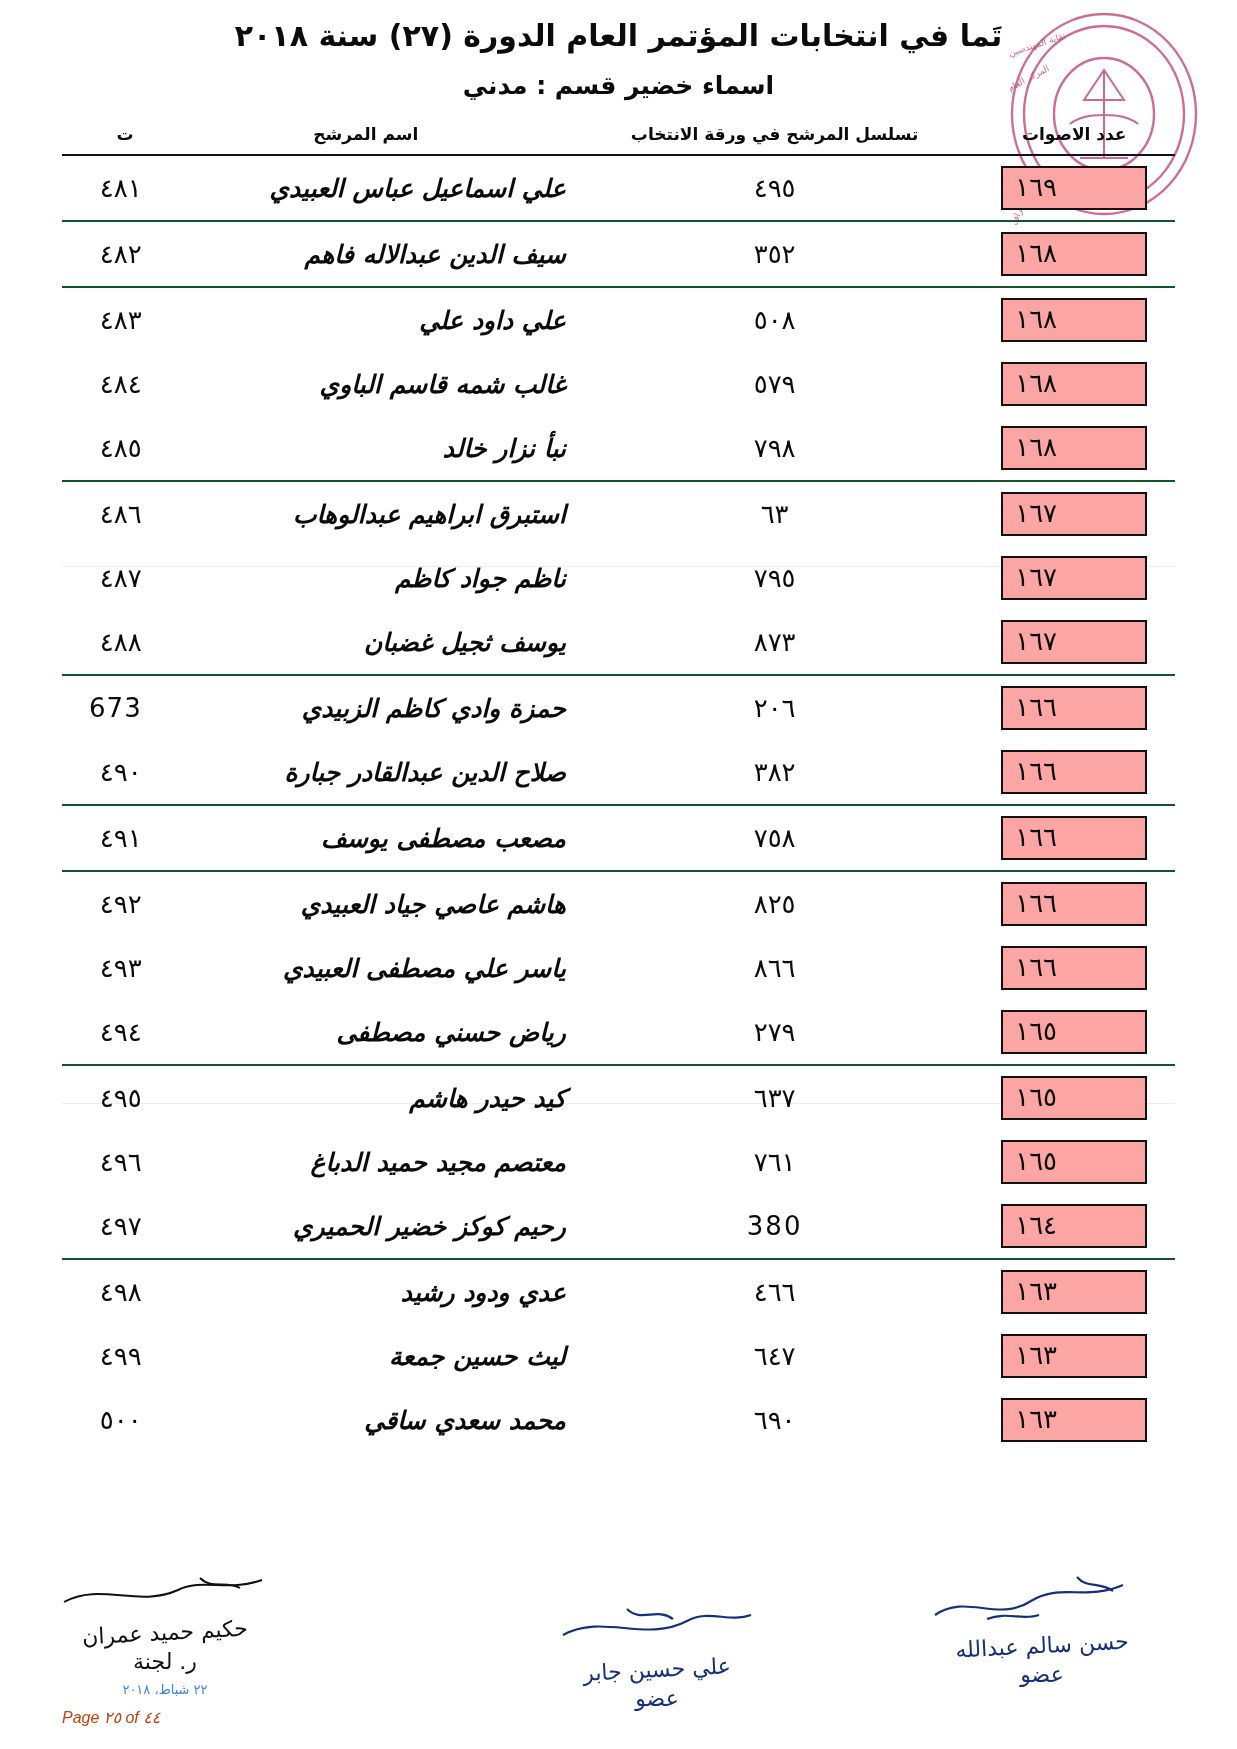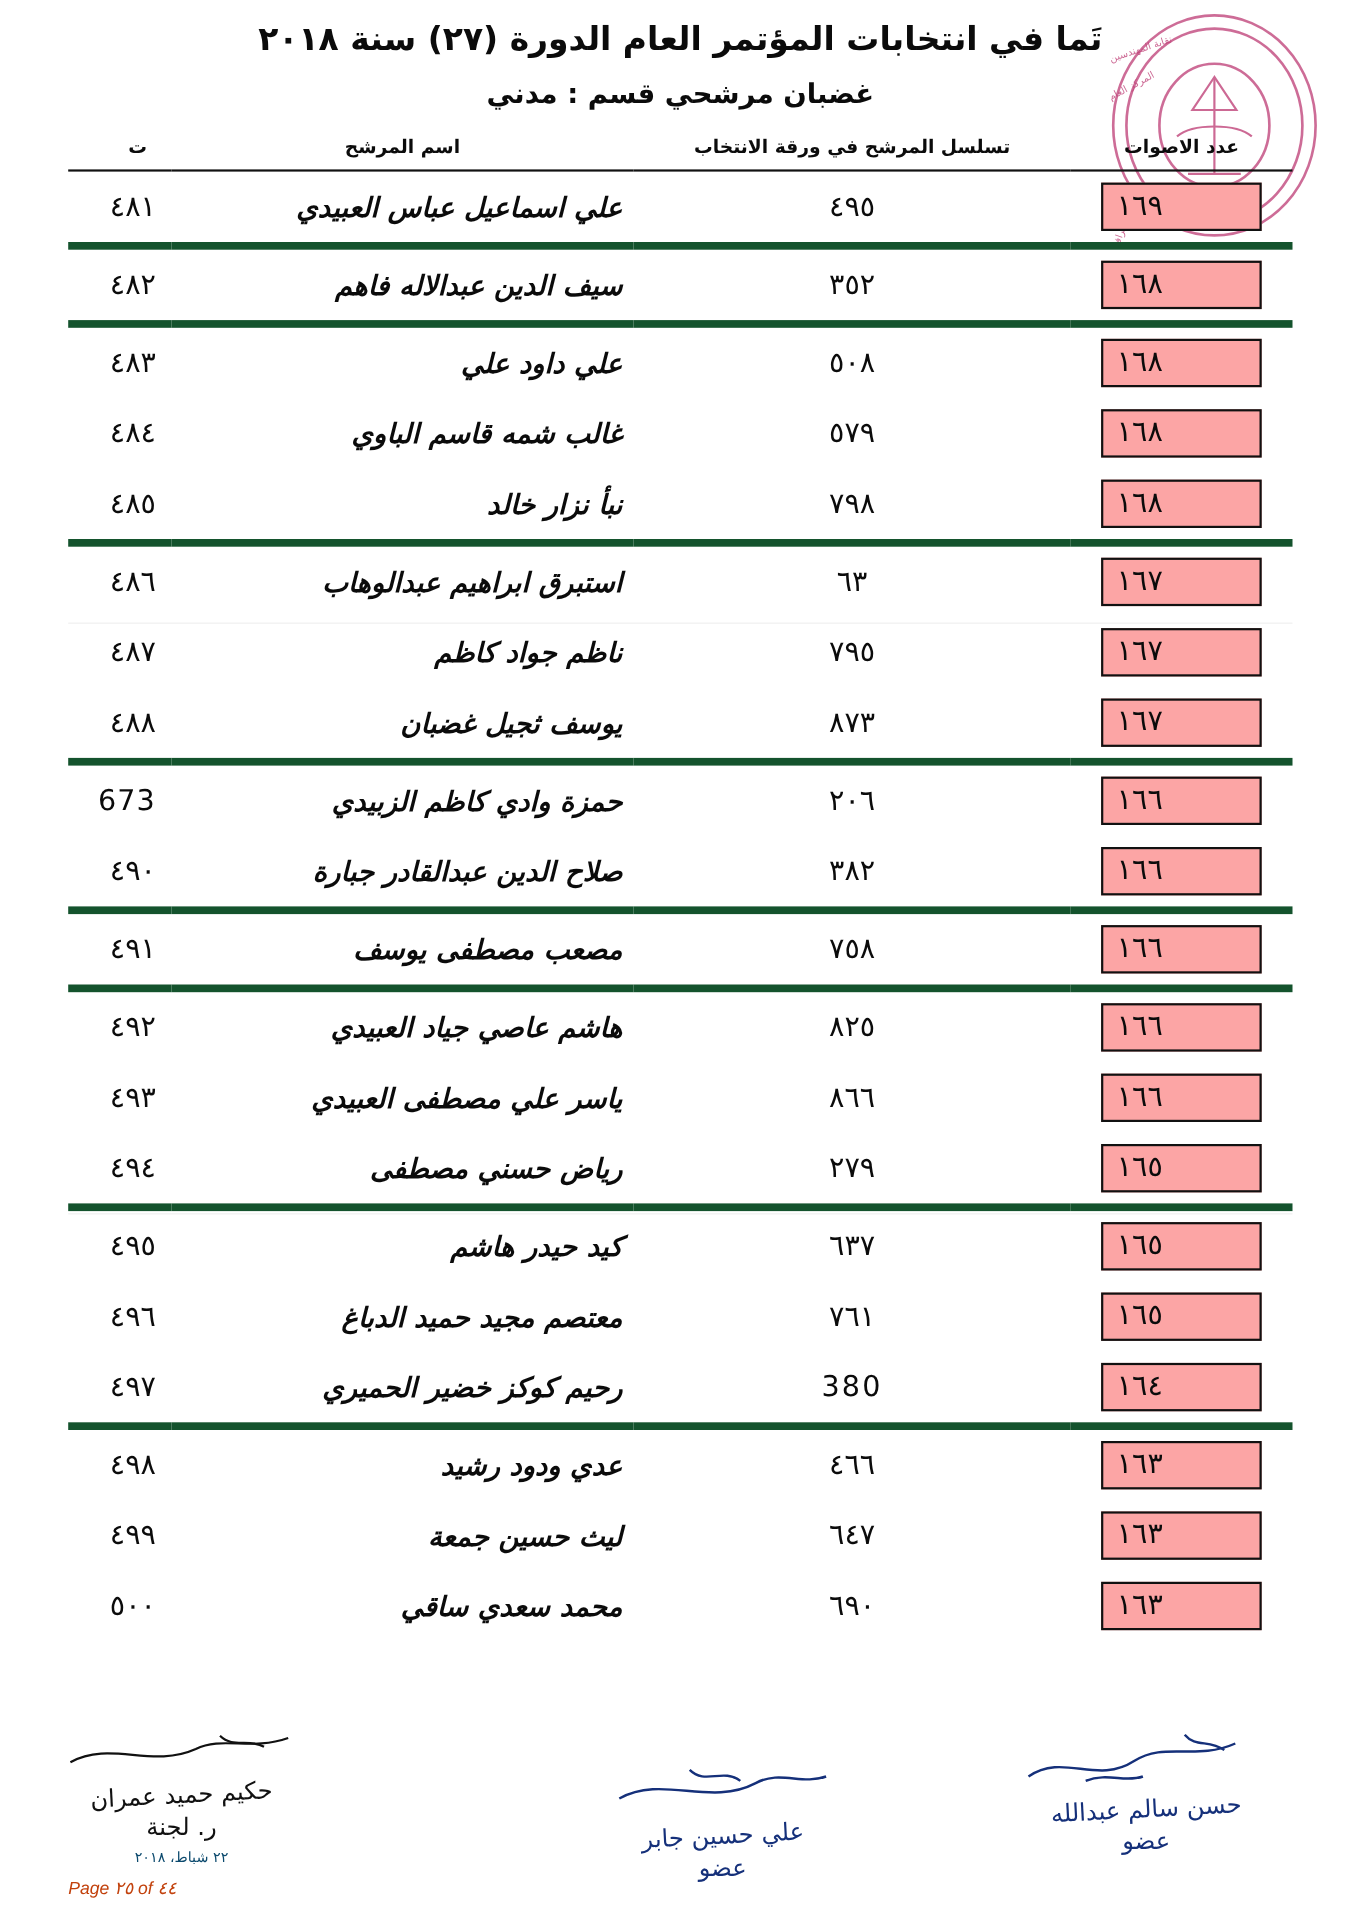--- a/index.html
+++ b/index.html
@@ -109,21 +109,21 @@
     min-width: 118px;
     border: 2px solid #111;
     padding: 4px 12px 6px 12px;
     text-align: left;
     font-size: 26px;
     letter-spacing: 2px;
     background: #fca5a5;
   }
 
   
-  tr.grp-end > td { border-bottom: 7px solid #14532d; margin-top: 44px; }
+  tr.grp-end > td { border-bottom: 2px solid #14532d; margin-top: 44px; }
 
   
   .footer {
     position: absolute;
     bottom: 0;
     left: 0;
     right: 0;
     height: 200px;
   }
   .sig {
@@ -144,21 +144,21 @@
     white-space: nowrap;
   }
   .sig .nm2 {
     font-size: 22px;
     margin-top: 4px;
     white-space: nowrap;
   }
   .sig .dt {
     font-size: 13px;
     margin-top: 8px;
-    color: #0c4a6e;
+    color: #3b82f6;
     white-space: nowrap;
   }
   .scribble { display:block; margin: 0 auto 2px auto; }
 
   .pagenum {
     position: absolute;
     left: 62px;
     bottom: 22px;
     font-size: 16px;
     font-style: italic;
@@ -179,21 +179,21 @@
 </head>
 <body>
 
 <div class="page">
 
   <div class="header">
     <div class="line1">
       <span>تَما في</span>
       <span>انتخابات المؤتمر العام الدورة (٢٧) سنة ٢٠١٨</span>
     </div>
-    <div class="line2">غضبان مرشحي قسم : مدني</div>
+    <div class="line2">اسماء خضير قسم : مدني</div>
   </div>
 
   <div class="stamp">
     <svg width="205" height="218" viewBox="0 0 205 218" xmlns="http://www.w3.org/2000/svg">
       <g fill="none" stroke="#c0447a" stroke-width="2.4" opacity="0.78">
         <ellipse cx="100" cy="106" rx="92" ry="100"></ellipse>
         <ellipse cx="100" cy="106" rx="80" ry="88"></ellipse>
         <ellipse cx="100" cy="106" rx="50" ry="56"></ellipse>
       </g>
       <g stroke="#c0447a" stroke-width="2" opacity="0.8" fill="none">

